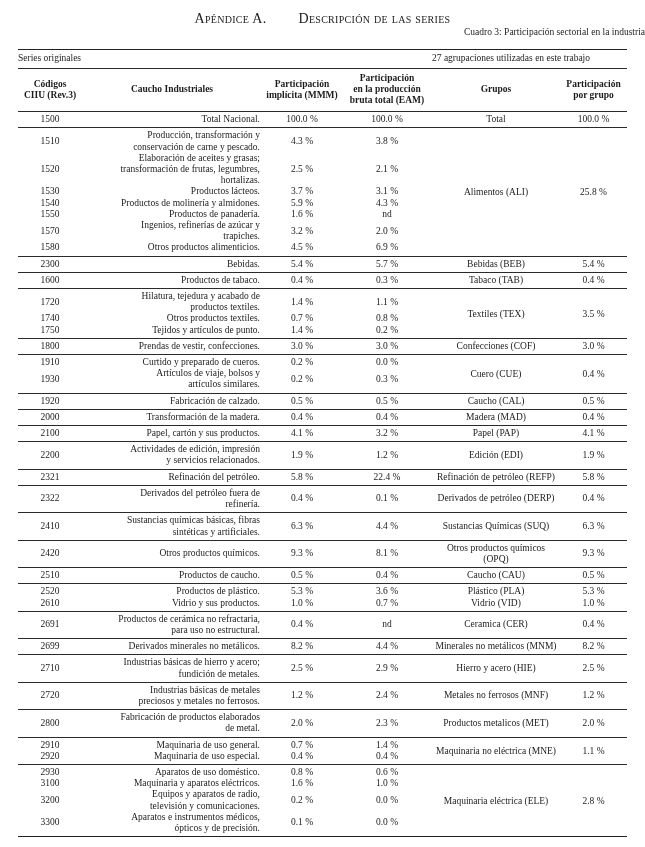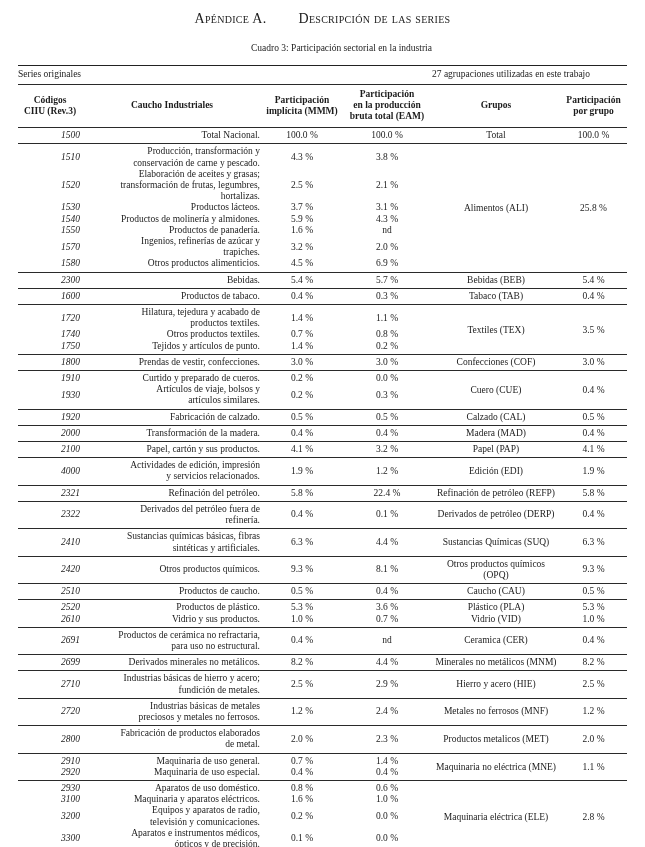--- a/index.html
+++ b/index.html
@@ -21,23 +21,22 @@
     letter-spacing: 0.3px;
   }
   .page-title .sc {
     font-variant: small-caps;
     text-align: center;
   }
   .page-title .title-main {
     margin-left: 32px;
   }
   .table-caption {
-    text-align: center;
+    text-align: right;
     font-size: 9.5px;
-    margin-top: 16px;
     padding-left: 38px;
   }
   table.series-table {
     border-collapse: collapse;
     table-layout: fixed;
     width: 609px;
     margin: 12px 0 0 18px;
     border-bottom: 1.6px solid #222;
   }
   thead td.spanner-cell {
@@ -61,21 +60,21 @@
     border-top: 1px solid #2a2a2a;
   }
   td {
     font-size: 9.5px;
     line-height: 11.2px;
     vertical-align: middle;
     padding: 0 2px;
   }
   tbody tr:first-child td { padding-top: 2px; }
   tbody tr:last-child td  { padding-bottom: 2px; }
-  .col-code  { text-align: right; font-style: italic; }
+  .col-code  { text-align: center; }
   .col-clase { text-align: right; white-space: pre-line; }
   .col-mmm, .col-eam, .col-group, .col-share { text-align: center; }
 </style>
 </head>
 <body>
 
 <div class="page-title">
   <span class="sc">Apéndice A.</span><span class="sc title-main">Descripción de las series</span>
 </div>
 
@@ -238,21 +237,21 @@
         <td class="col-mmm">0.2 %</td>
         <td class="col-eam">0.3 %</td>
       </tr>
     </tbody>
     <tbody>
       <tr>
         <td class="col-code">1920</td>
         <td class="col-clase">Fabricación de calzado.</td>
         <td class="col-mmm">0.5 %</td>
         <td class="col-eam">0.5 %</td>
-        <td class="col-group" rowspan="1">Calzado (CAL)</td>
+        <td class="col-group" rowspan="1">Caucho (CAL)</td>
         <td class="col-share" rowspan="1">0.5 %</td>
       </tr>
     </tbody>
     <tbody>
       <tr>
         <td class="col-code">2000</td>
         <td class="col-clase">Transformación de la madera.</td>
         <td class="col-mmm">0.4 %</td>
         <td class="col-eam">0.4 %</td>
         <td class="col-group" rowspan="1">Madera (MAD)</td>
@@ -264,21 +263,21 @@
         <td class="col-code">2100</td>
         <td class="col-clase">Papel, cartón y sus productos.</td>
         <td class="col-mmm">4.1 %</td>
         <td class="col-eam">3.2 %</td>
         <td class="col-group" rowspan="1">Papel (PAP)</td>
         <td class="col-share" rowspan="1">4.1 %</td>
       </tr>
     </tbody>
     <tbody>
       <tr>
-        <td class="col-code">4000</td>
+        <td class="col-code">2200</td>
         <td class="col-clase">Actividades de edición, impresión
 y servicios relacionados.</td>
         <td class="col-mmm">1.9 %</td>
         <td class="col-eam">1.2 %</td>
         <td class="col-group" rowspan="1">Edición (EDI)</td>
         <td class="col-share" rowspan="1">1.9 %</td>
       </tr>
     </tbody>
     <tbody>
       <tr>

